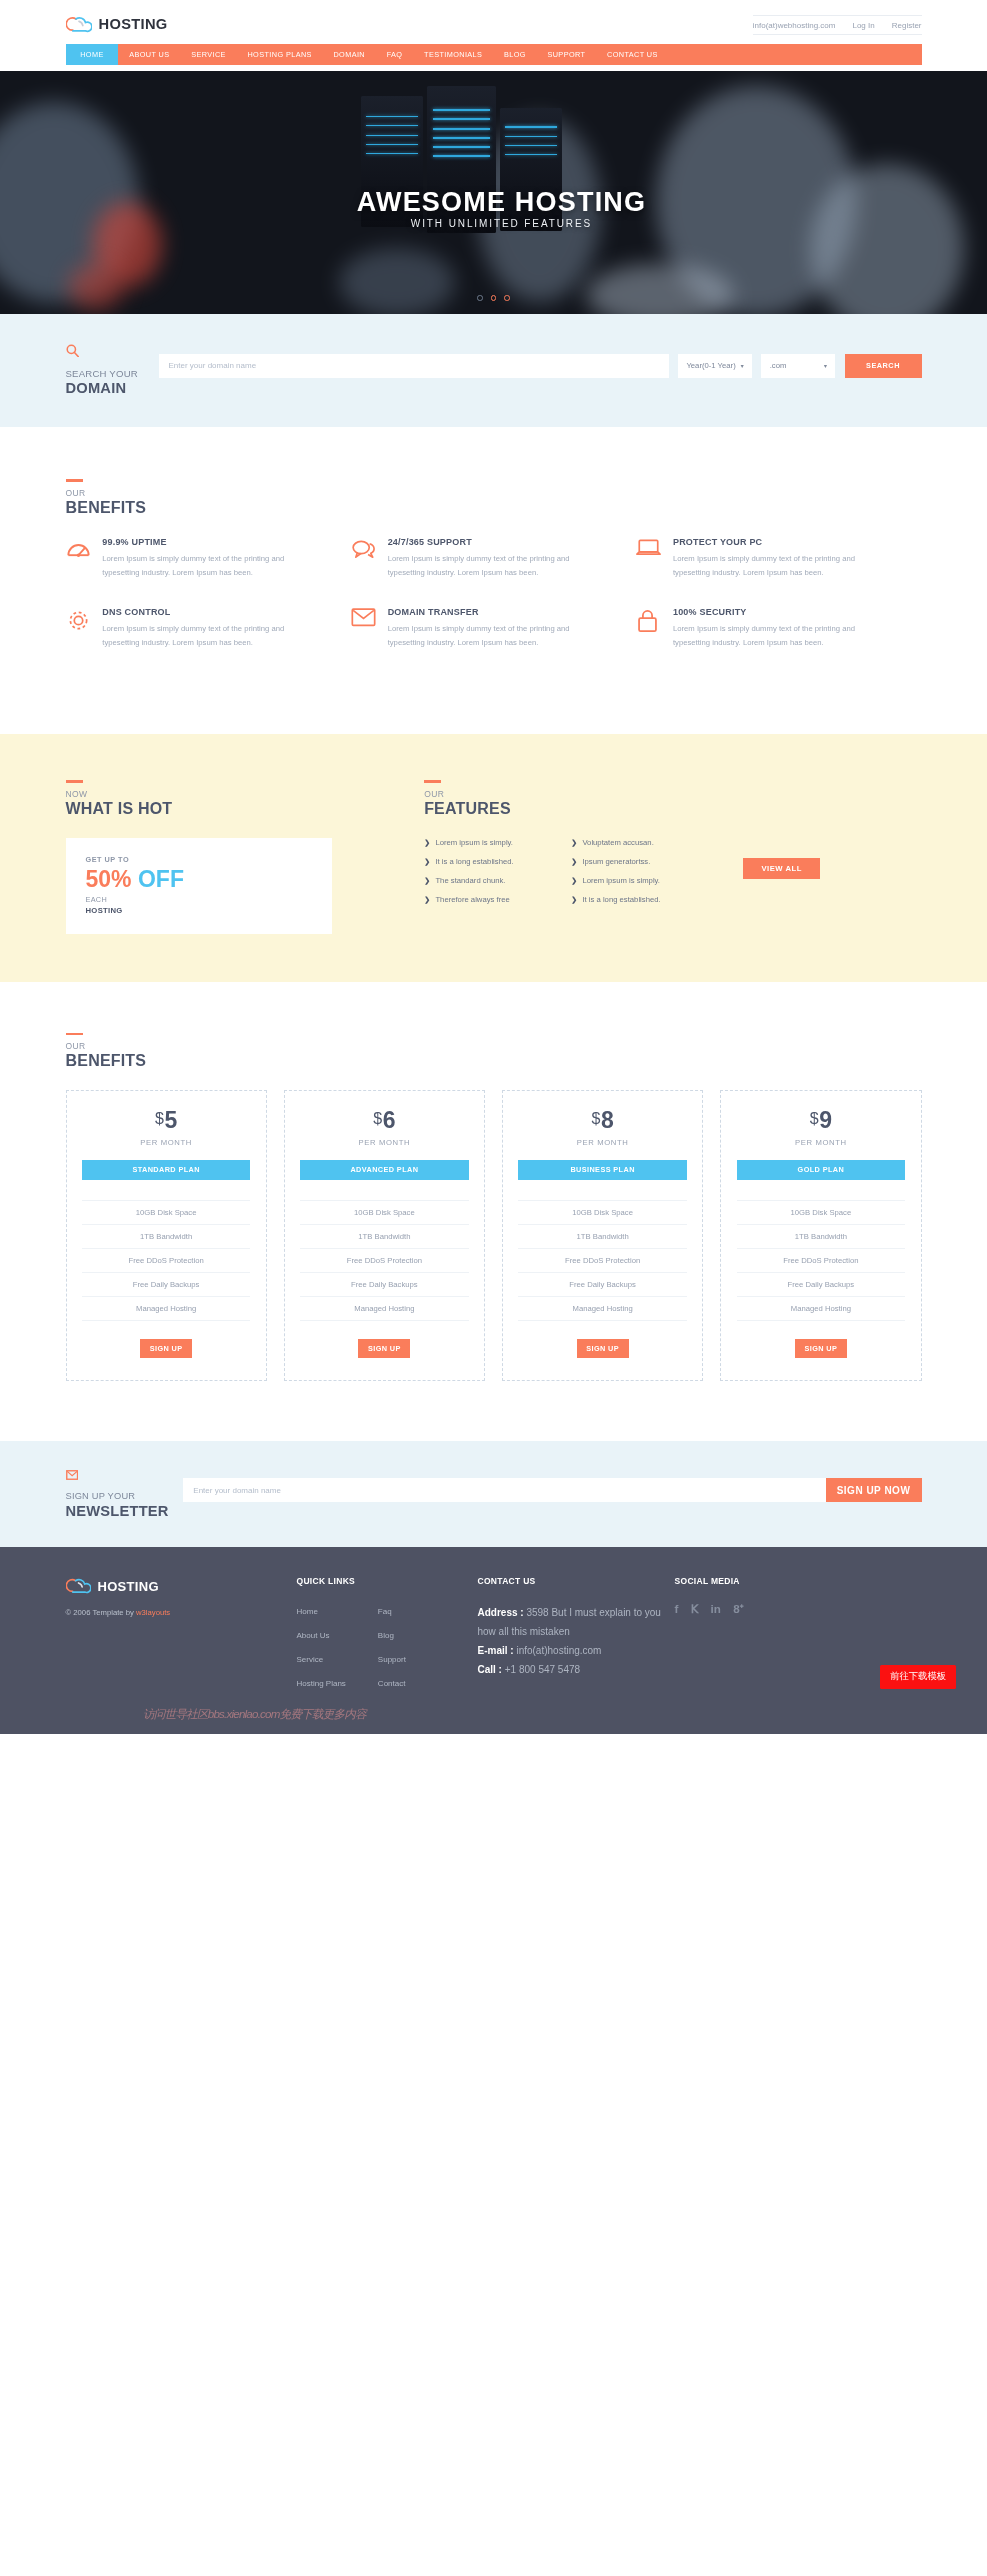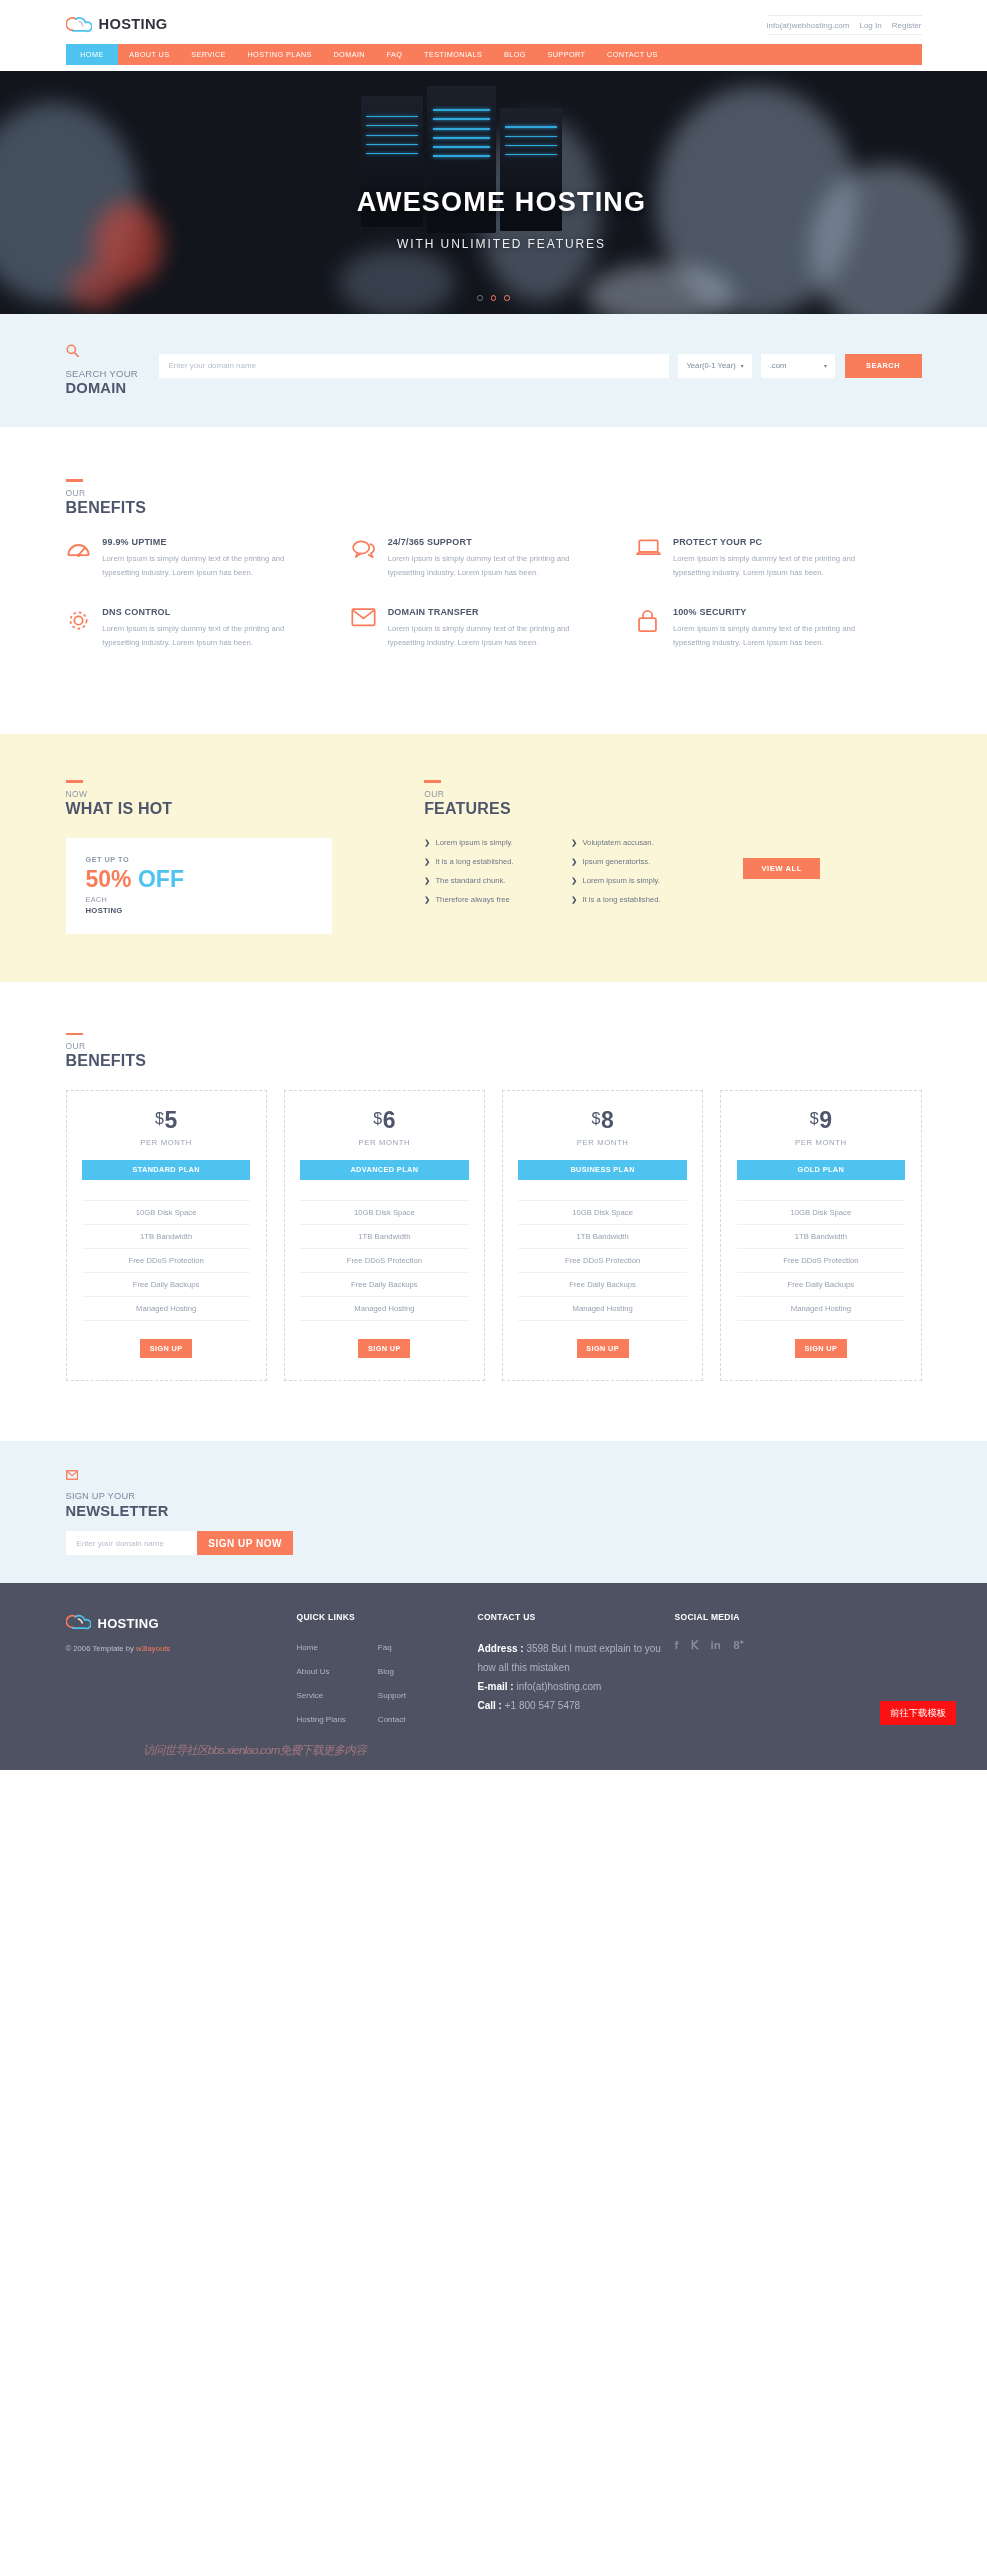--- a/index.html
+++ b/index.html
@@ -17,21 +17,21 @@
   .topbar-inner {
     display: flex; align-items: flex-end; justify-content: space-between;
     height: 35px;
   }
   .logo { display: flex; align-items: center; gap: 7px; padding-bottom: 1.5px; }
   .logo-mark { width: 26px; height: 20px; position: relative; }
   .logo-text {
     font-size: 14.7px; font-weight: bold; color: #2f333d; letter-spacing: 0.3px;
   }
   .top-links {
-    display: flex; align-items: center; gap: 10px;
+    display: flex; align-items: center; gap: 17px;
     border-top: 0.8px solid #e9edf2; border-bottom: 0.8px solid #e9edf2;
     padding: 3.9px 0 3.9px 0; height: 20px;
   }
   .top-links a, .top-links span {
     font-size: 8px; color: #9aa3b3; text-decoration: none;
   }
 
   
   nav { background: #fa7d5b; height: 21px; width: 856px; margin: 9.3px auto 0; display: flex; }
   nav a {
@@ -58,21 +58,21 @@
   }
   .blurdot { position: absolute; border-radius: 50%; filter: blur(10.8px); }
   .hero-txt {
     position: absolute; left: 16px; right: 0; top: 116px; text-align: center; z-index: 4;
   }
   .hero-txt h1 {
     color: #fff; font-size: 27px; font-weight: bold; letter-spacing: 1.2px;
     text-shadow: 0 1.5px 7.7px rgba(0,0,0,.55);
   }
   .hero-txt p {
-    color: #eef1f5; font-size: 12px; letter-spacing: 1.9px; margin-top: 19px;
+    color: #eef1f5; font-size: 10px; letter-spacing: 1.9px; margin-top: 0;
     text-shadow: 0 0.8px 5.4px rgba(0,0,0,.6);
   }
   .dots { position: absolute; bottom: 10px; left: 0; right: 0; text-align: center; z-index: 5; }
   .dots i {
     display: inline-block; width: 5.4px; height: 5.4px; border-radius: 50%;
     border: 0.8px solid #6e7a8c; margin: 0 2.3px;
   }
   .dots i.on { border-color: #fa7d5b; }
 
   
@@ -158,21 +158,21 @@
   }
   .plan-feats li:last-child { border-bottom: 0.8px solid #eef2f6; }
   .signup-btn {
     background: #fa7d5b; border: none; color: #fff; font-family: inherit;
     font-size: 7.3px; font-weight: bold; letter-spacing: 0.4px;
     width: 52px; height: 19px; margin-top: 18.5px; cursor: pointer;
   }
 
   
   .news-sec { background: #e9f3f8; padding: 25px 0 28px; }
-  .news-row { display: flex; align-items: flex-start; flex-direction: column; }
+  .news-row { display: flex; align-items: flex-start; }
   .news-left { width: 117px; padding-top: 3.1px; }
   .news-ico { color: #fa7d5b; margin-bottom: 8.5px; }
   .news-left .l1 { font-size: 9.3px; color: #7d879a; letter-spacing: 0.2px; }
   .news-left .l2 { font-size: 14.7px; color: #4d566b; font-weight: bold; letter-spacing: 0.2px; margin-top: 1.5px; }
   .news-form { flex: 1; display: flex; padding-top: 12.3px; }
   .news-input {
     flex: 1; height: 24px; background: #fff; border: none; padding: 0 10.8px;
     font-family: inherit; font-size: 8px; outline: none; color: #6f7889;
   }
   .news-input::placeholder { color: #b4bdcb; }

